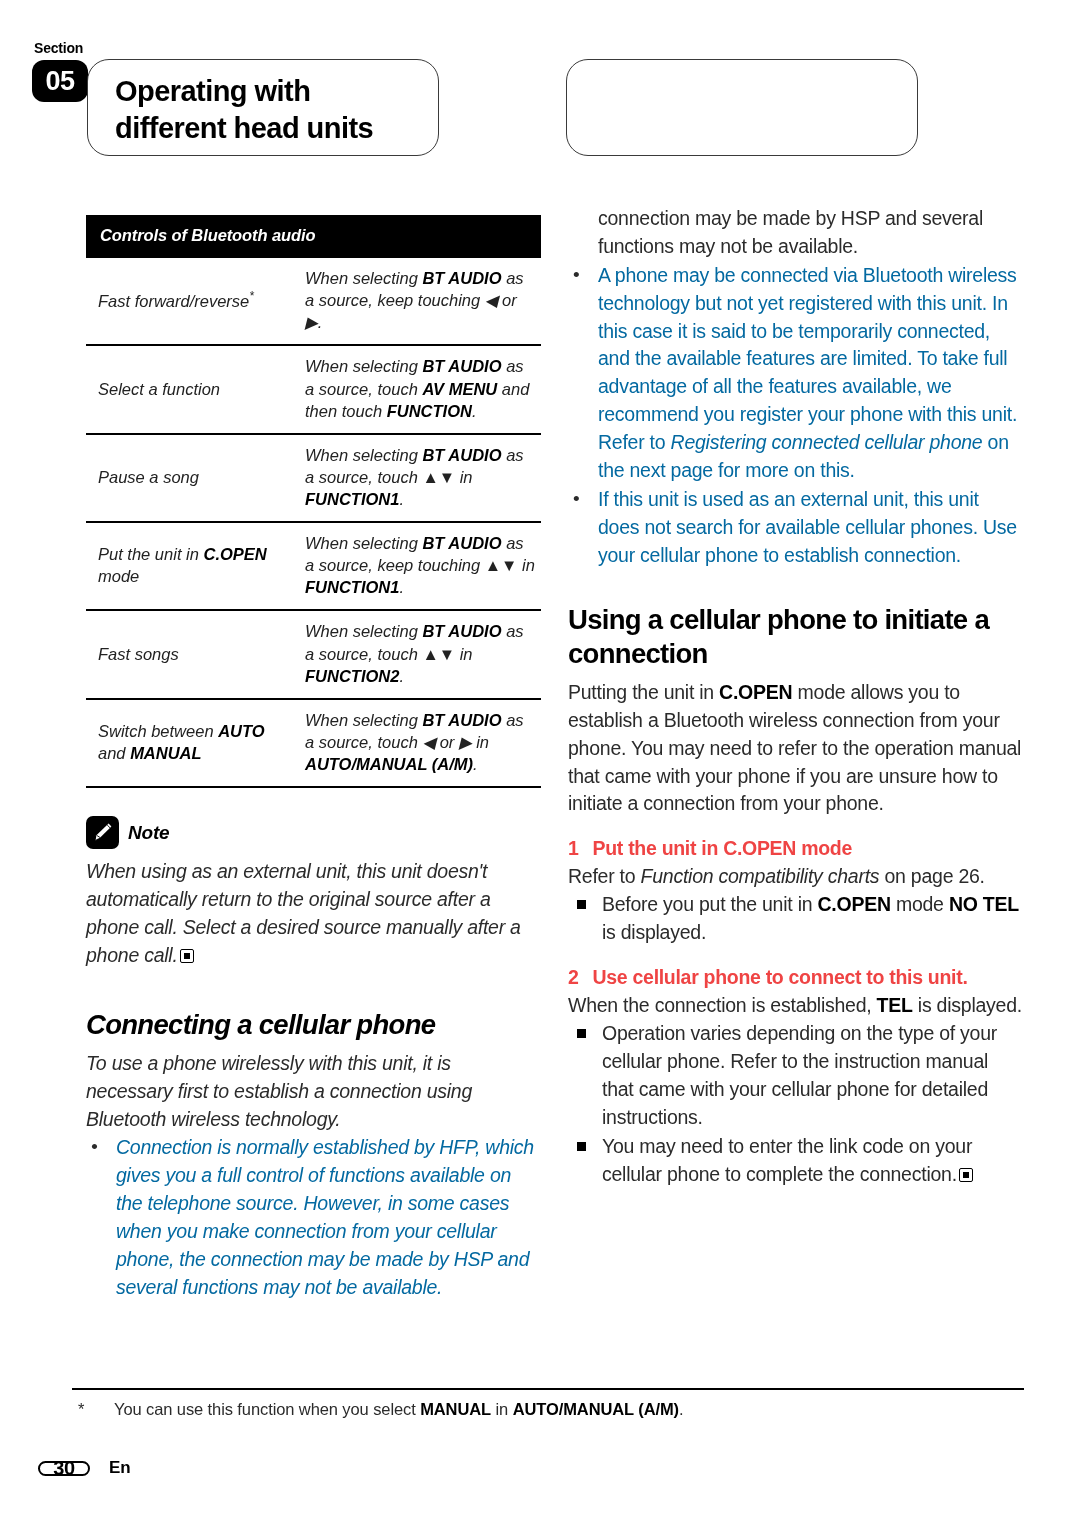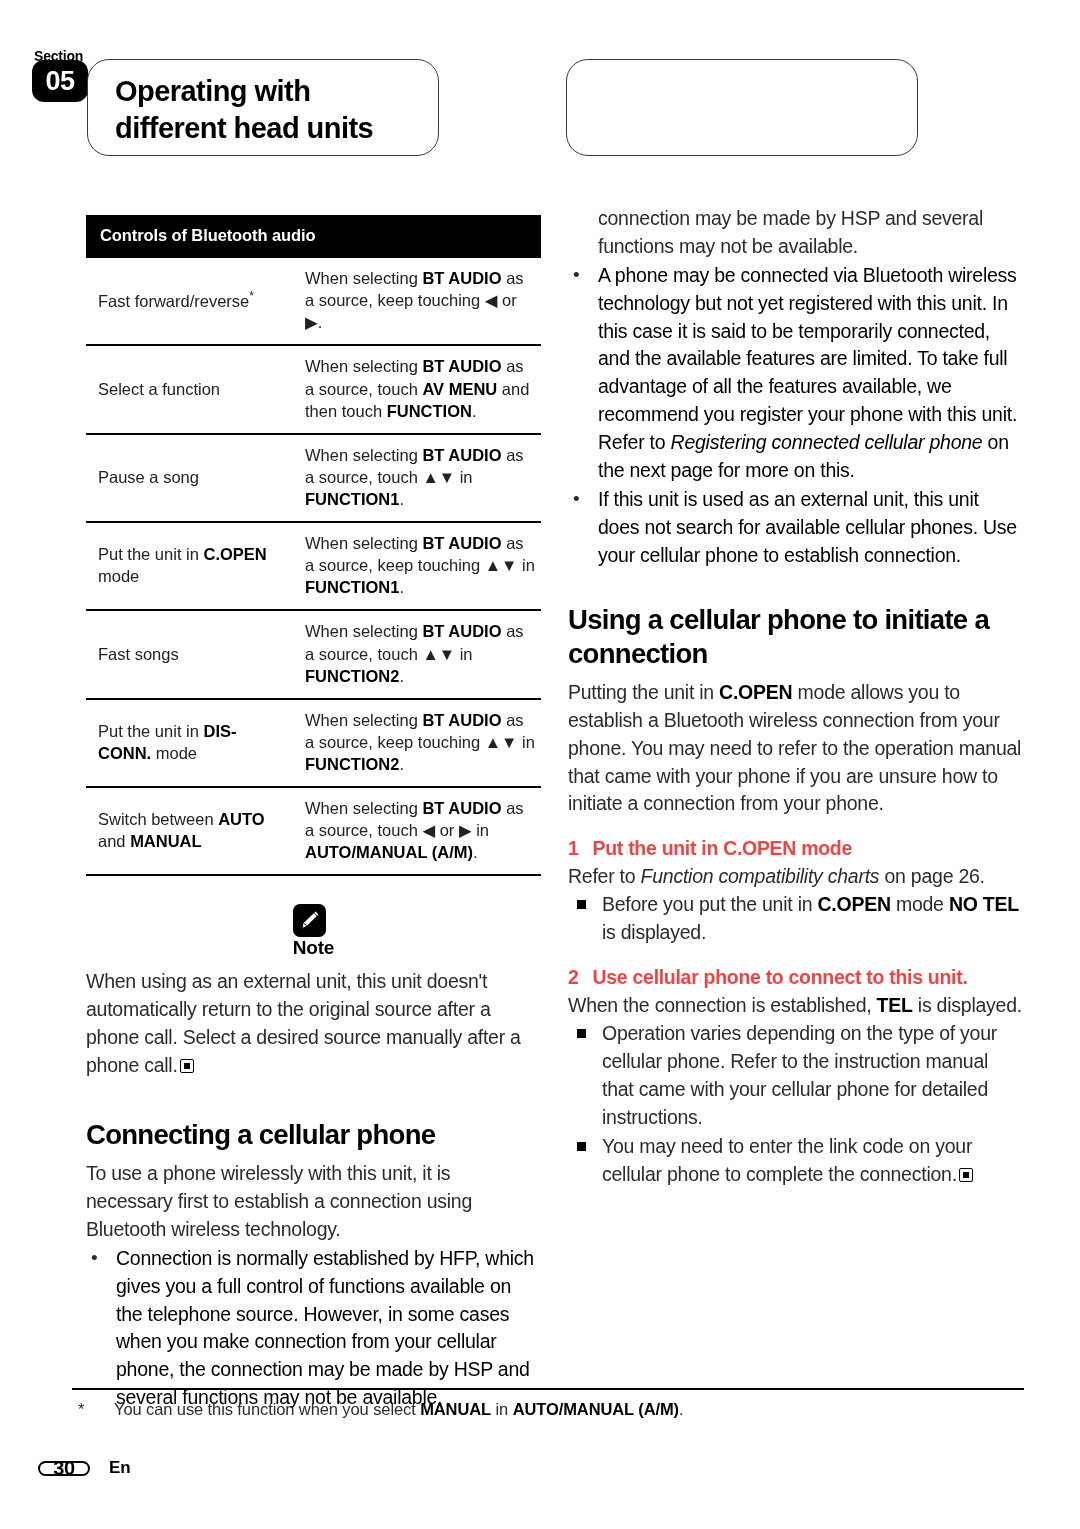--- a/index.html
+++ b/index.html
@@ -21,21 +21,21 @@
   .page-header {
     position: absolute;
     top: 36px;
     left: 32px;
     width: 1016px;
     height: 115px;
   }
 
   .section-word {
     position: absolute;
-    top: 12px;
+    top: 4px;
     left: 2px;
     font-size: 14px;
     font-weight: bold;
     letter-spacing: -0.2px;
   }
 
   .section-badge {
     position: absolute;
     top: 24px;
     left: 0px;
@@ -71,21 +71,21 @@
     line-height: 1.28;
     letter-spacing: -0.55px;
   }
 
   
   .col {
     position: absolute;
     top: 205px;
     width: 455px;
   }
-  .col-left  { left: 86px; }
+  .col-left  { left: 86px; font-style: italic; }
   .col-right { left: 568px; }
 
   
   .ctrl-table {
     width: 455px;
     border-collapse: collapse;
     margin-top: 10px;
   }
 
   .ctrl-table .thead-bar {
@@ -123,21 +123,20 @@
   sup.ast { font-size: 12px; vertical-align: super; }
 
   b, strong { font-weight: bold; color: #000; }
 
   
   .note-head {
     display: flex;
     align-items: center;
     margin-top: 28px;
     margin-bottom: 9px;
-    flex-direction: column;
   }
 
   .note-icon {
     width: 33px;
     height: 33px;
     background: #000000;
     border-radius: 7px;
     margin-right: 9px;
     position: relative;
     flex: 0 0 auto;
@@ -185,21 +184,21 @@
   h2.sect-title.tight { margin-top: 34px; }
 
   
   ul.dot-list { list-style: none; margin: 0; padding: 0; }
 
   ul.dot-list > li {
     position: relative;
     padding-left: 30px;
     font-size: 19.5px;
     line-height: 1.43;
-    color: #000000;
+    color: #0369a1;
     letter-spacing: -0.25px;
     margin-top: 1px;
   }
 
   ul.dot-list > li::before {
     content: "\2022";
     position: absolute;
     left: 5px;
     top: -1px;
     font-size: 19px;
@@ -322,24 +321,20 @@
           <td class="c1">Pause a song</td>
           <td class="c2">When selecting <b>BT AUDIO</b> as a source, touch ▲▼ in <b>FUNCTION1</b>.</td>
         </tr>
         <tr>
           <td class="c1">Put the unit in <b>C.OPEN</b> mode</td>
           <td class="c2">When selecting <b>BT AUDIO</b> as a source, keep touching ▲▼ in <b>FUNCTION1</b>.</td>
         </tr>
         <tr>
           <td class="c1">Fast songs</td>
           <td class="c2">When selecting <b>BT AUDIO</b> as a source, touch ▲▼ in <b>FUNCTION2</b>.</td>
-        </tr>
-        <tr>
-          <td class="c1">Put the unit in <b>DIS-CONN.</b> mode</td>
-          <td class="c2">When selecting <b>BT AUDIO</b> as a source, keep touching ▲▼ in <b>FUNCTION2</b>.</td>
         </tr>
         <tr>
           <td class="c1">Switch between <b>AUTO</b> and <b>MANUAL</b></td>
           <td class="c2">When selecting <b>BT AUDIO</b> as a source, touch ◀ or ▶ in <b>AUTO/MANUAL (A/M)</b>.</td>
         </tr>
       </tbody>
   </table>
 
   <div class="note-head">
     <span class="note-icon">

